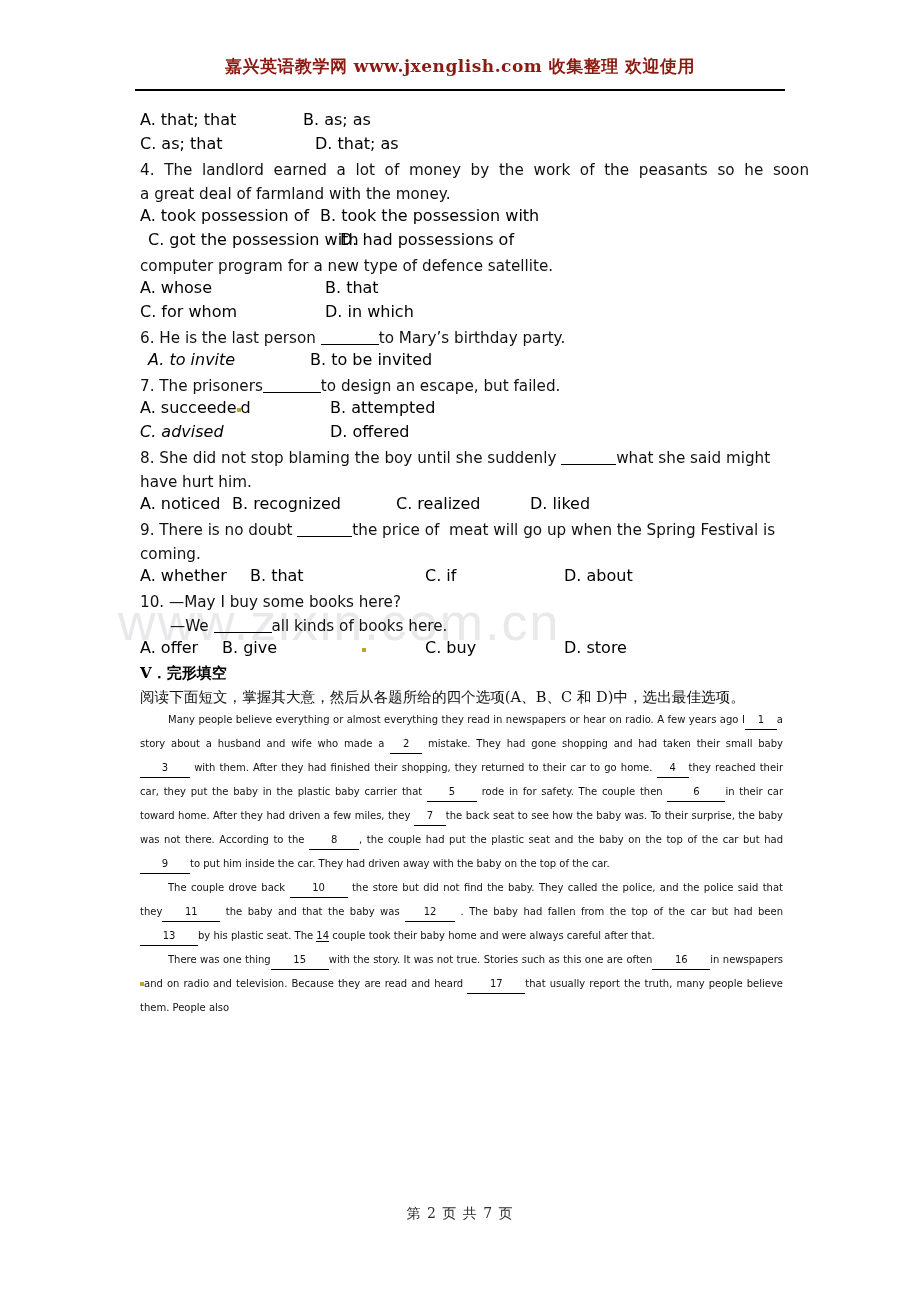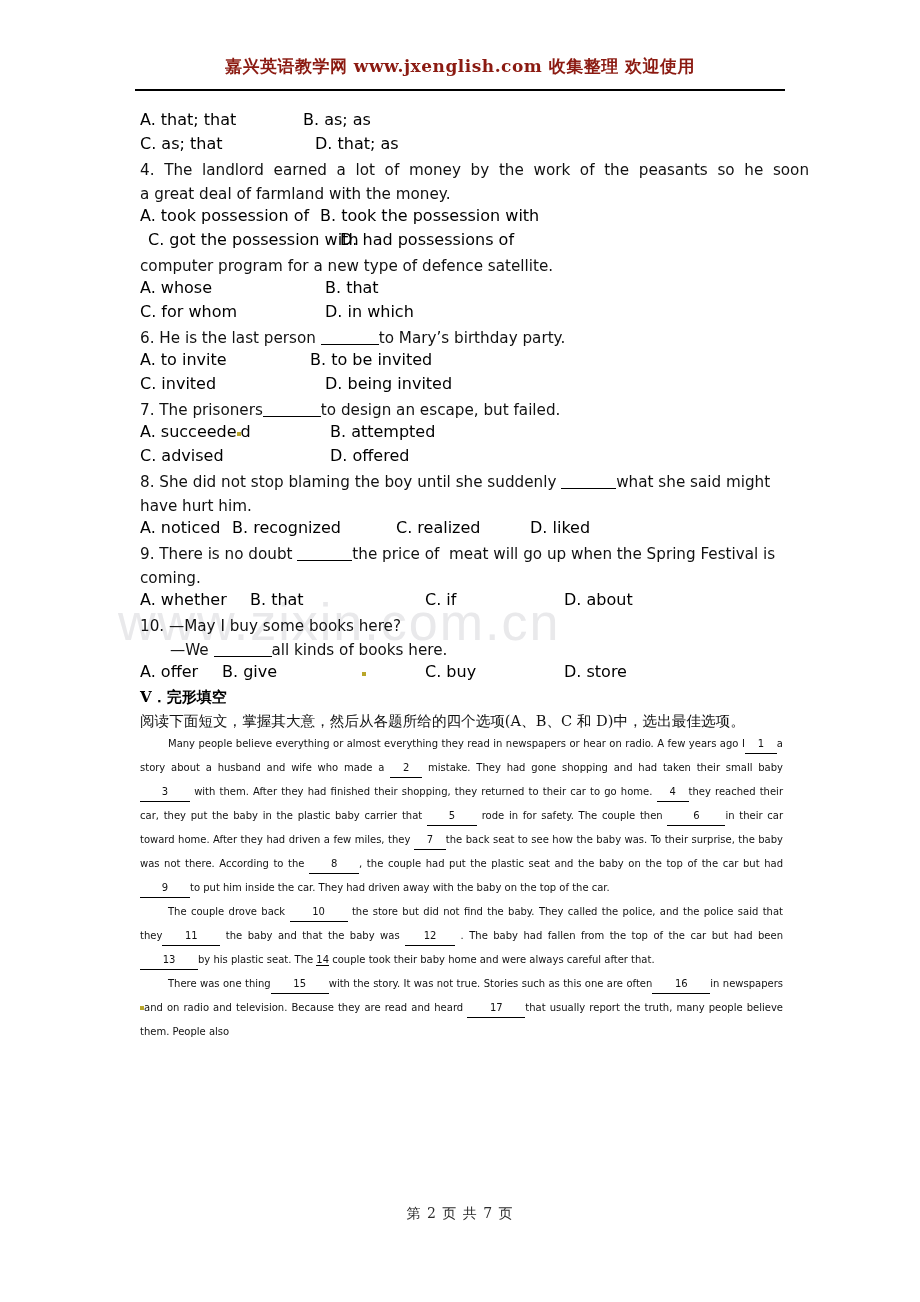--- a/index.html
+++ b/index.html
@@ -199,35 +199,31 @@
       <span class="opt" style="left:0px;">A. whose</span>
       <span class="opt" style="left:185px;">B. that</span>
     </div>
     <div class="opts">
       <span class="opt" style="left:0px;">C. for whom</span>
       <span class="opt" style="left:185px;">D. in which</span>
     </div>
 
     <div class="line"><span>6. He is the last person </span><span class="blank w2"></span><span>to Mary’s birthday party.</span></div>
     <div class="opts">
-      <span class="opt" style="left:0px;">A. to invite</span>
+      <span class="opt" style="left:8px;font-style:italic;">A. to invite</span>
       <span class="opt" style="left:170px;">B. to be invited</span>
-    </div>
-    <div class="opts">
-      <span class="opt" style="left:0px;">C. invited</span>
-      <span class="opt" style="left:185px;">D. being invited</span>
     </div>
 
     <div class="line"><span>7. The prisoners</span><span class="blank w2"></span><span>to design an escape, but failed.</span></div>
     <div class="opts">
       <span class="opt" style="left:0px;"><span>A. succeede</span><span class="speck"></span><span>d</span></span>
       <span class="opt" style="left:190px;">B. attempted</span>
     </div>
     <div class="opts">
-      <span class="opt" style="left:0px;">C. advised</span>
+      <span class="opt" style="left:0px;font-style:italic;">C. advised</span>
       <span class="opt" style="left:190px;">D. offered</span>
     </div>
 
     <div class="line"><span>8. She did not stop blaming the boy until she suddenly </span><span class="blank w3"></span><span>what she said might</span></div>
     <div class="line">have hurt him.</div>
     <div class="opts">
       <span class="opt" style="left:0px;">A. noticed</span>
       <span class="opt" style="left:92px;">B. recognized</span>
       <span class="opt" style="left:256px;">C. realized</span>
       <span class="opt" style="left:390px;">D. liked</span>

